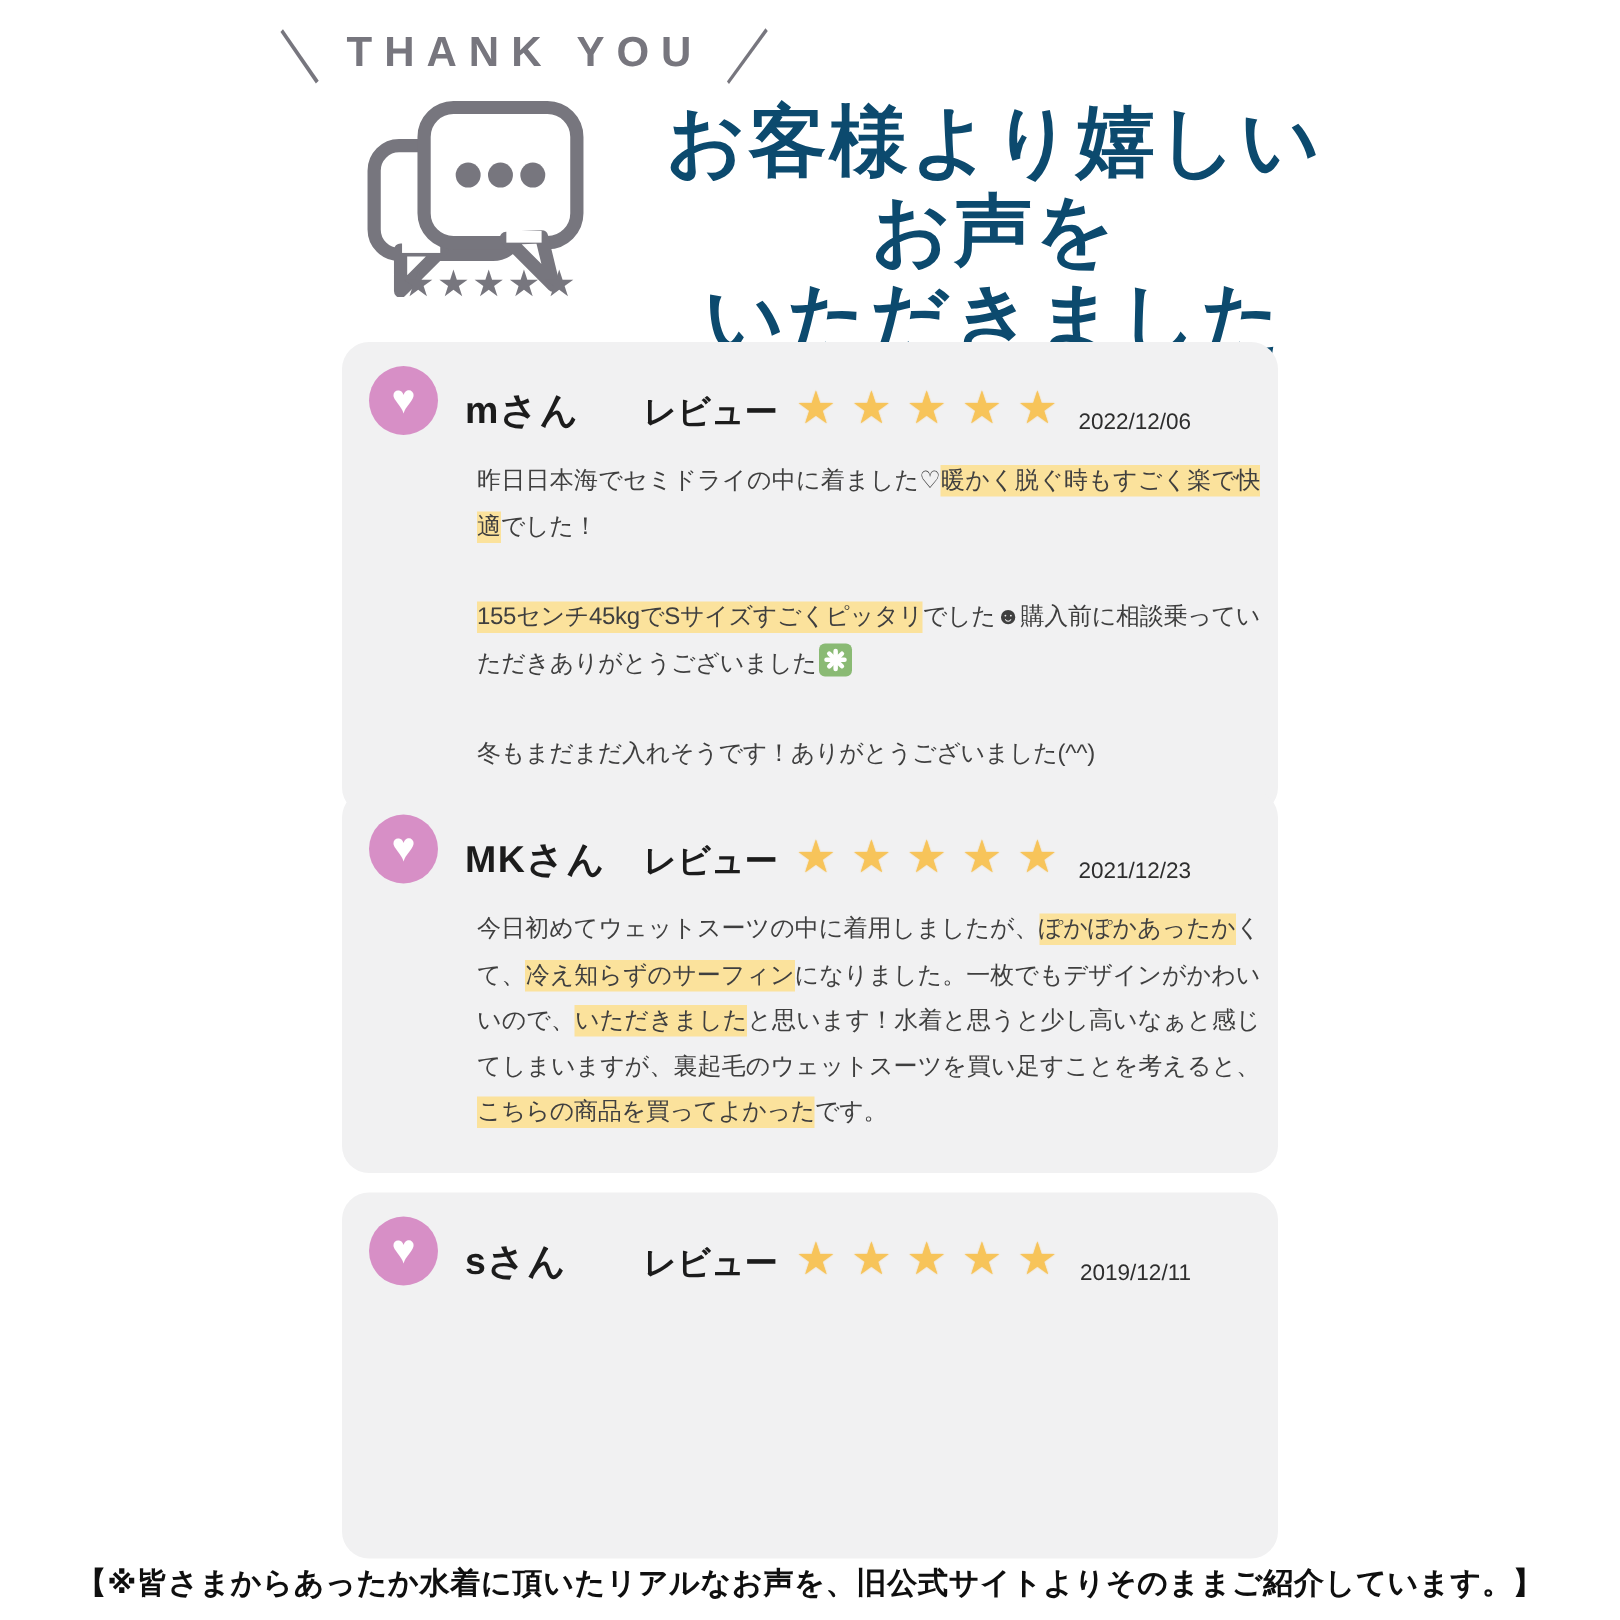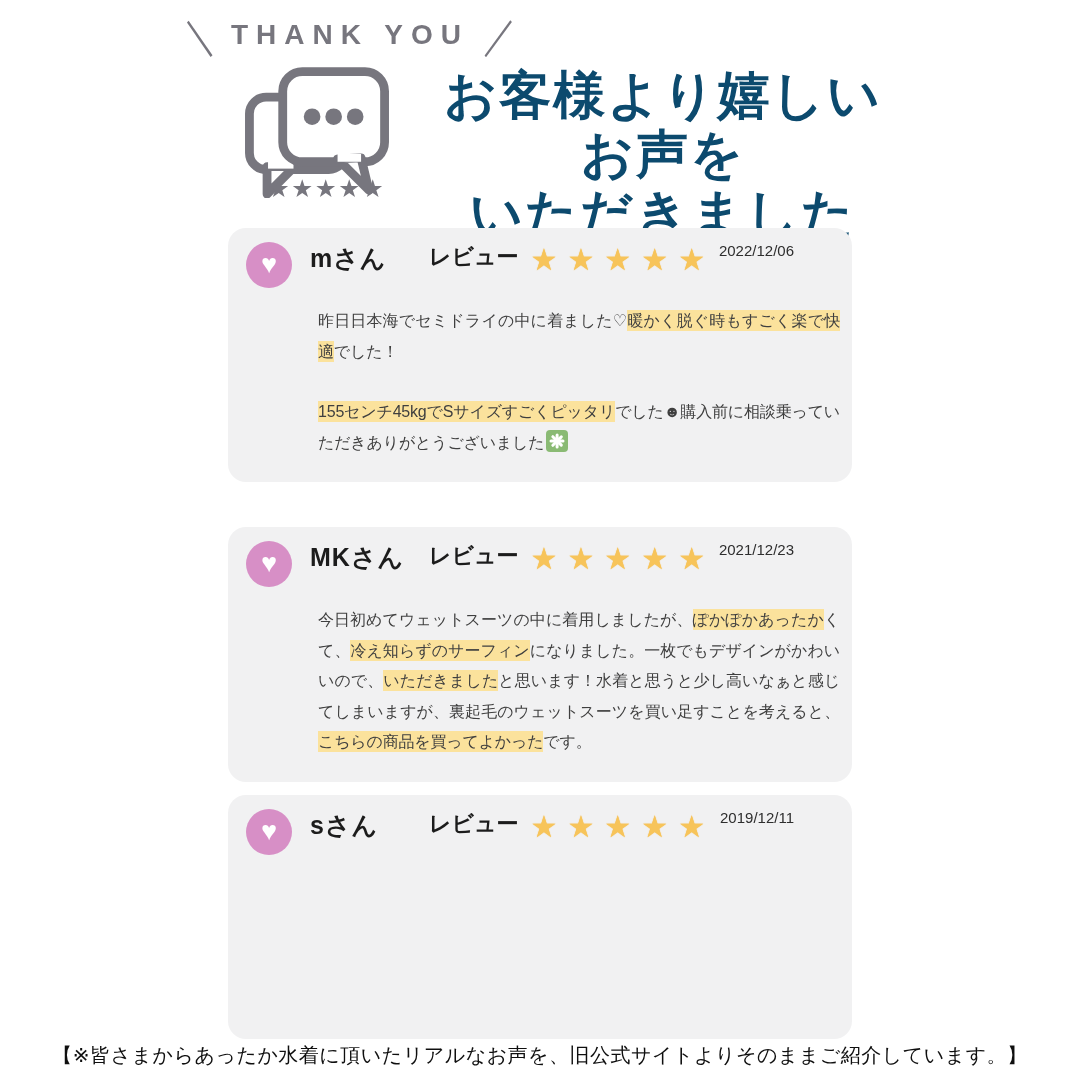--- a/index.html
+++ b/index.html
@@ -15,21 +15,21 @@
   .chat-icon{position:absolute;left:236px;top:56px;width:162px;height:142px;}
   .page-title{position:absolute;left:428px;top:66px;width:470px;text-align:center;
               font-weight:700;font-size:52px;line-height:59px;color:#0c4a6e;letter-spacing:2px;}
 
   
   .review-card{position:absolute;left:228px;width:624px;background:#f1f1f2;border-radius:18px;
                box-sizing:border-box;padding:14px 30px 24px 18px;}
   .card-1{top:228px;min-height:252px;}
   .card-2{top:527px;min-height:224px;}
   .card-3{top:795px;min-height:244px;}
-  .review-header{display:flex;align-items:flex-start;height:48px;padding-right:28px;}
+  .review-header{display:flex;align-items:flex-end;height:48px;padding-right:28px;}
   .heart-badge{width:46px;height:46px;border-radius:50%;background:#d78fc6;flex:0 0 auto;
                display:flex;align-items:center;justify-content:center;}
   .heart-badge::before{content:"♥";color:#ffffff;font-size:27px;line-height:1;margin-top:-2px;}
   .r-name{margin-left:18px;min-width:100px;font-size:25px;font-weight:700;color:#1c1c1c;letter-spacing:1px;}
   .r-label{margin-left:19px;font-size:22px;font-weight:700;color:#1c1c1c;}
   .r-stars{margin-left:12px;font-size:30px;letter-spacing:10px;color:#f7c45a;white-space:nowrap;
            text-shadow:0 0 1px #f3b94a;}
   .r-date{margin-left:auto;font-size:15px;color:#2e2e2e;}
   .review-body{margin:16px 0 0 72px;width:522px;font-size:16px;line-height:30.5px;
                letter-spacing:-0.2px;color:#3f3f3f;text-align:justify;}
@@ -38,21 +38,21 @@
   .hl{background:#fbe29c;box-decoration-break:clone;-webkit-box-decoration-break:clone;padding:2px 0;}
 
   
   .green-badge{display:inline-block;width:22px;height:22px;background:#8aba74;border-radius:4px;
                position:relative;vertical-align:-4px;margin-left:2px;}
   .green-badge i{position:absolute;left:50%;top:50%;width:15px;height:3.2px;background:#ffffff;
                  border-radius:2px;display:block;}
 
   
   .footer-note{position:absolute;left:0;top:1042px;width:1080px;text-align:center;
-               font-size:20px;font-weight:400;color:#0f0f0f;letter-spacing:0.5px;}
+               font-size:20px;font-weight:700;color:#0f0f0f;letter-spacing:0.5px;}
 </style>
 </head>
 <body>
 
 <div class="canvas">
 
   <div class="thankyou-row">
     <span class="decor-slash">＼</span>
     <span class="thankyou-text">THANK YOU</span>
     <span class="decor-slash">／</span>
@@ -88,20 +88,21 @@
     <div class="review-header">
       <span class="heart-badge"></span>
       <span class="r-name">mさん</span>
       <span class="r-label">レビュー</span>
       <span class="r-stars">★★★★★</span>
       <span class="r-date">2022/12/06</span>
     </div>
     <div class="review-body">
         <p><span>昨日日本海でセミドライの中に着ました♡</span><span class="hl">暖かく脱ぐ時もすごく楽で快適</span><span>でした！</span></p>
         <p><span class="hl">155センチ45kgでSサイズすごくピッタリ</span><span>でした☻購入前に相談乗っていただきありがとうございました</span><span class="green-badge"><i style="transform: translate(-50%, -50%) rotate(0deg);"></i><i style="transform: translate(-50%, -50%) rotate(45deg);"></i><i style="transform: translate(-50%, -50%) rotate(90deg);"></i><i style="transform: translate(-50%, -50%) rotate(135deg);"></i></span></p>
+        <p><span>冬もまだまだ入れそうです！ありがとうございました(^^)</span></p>
       </div>
   </article>
 
   <article class="review-card card-2">
     <div class="review-header">
       <span class="heart-badge"></span>
       <span class="r-name">MKさん</span>
       <span class="r-label">レビュー</span>
       <span class="r-stars">★★★★★</span>
       <span class="r-date">2021/12/23</span>

